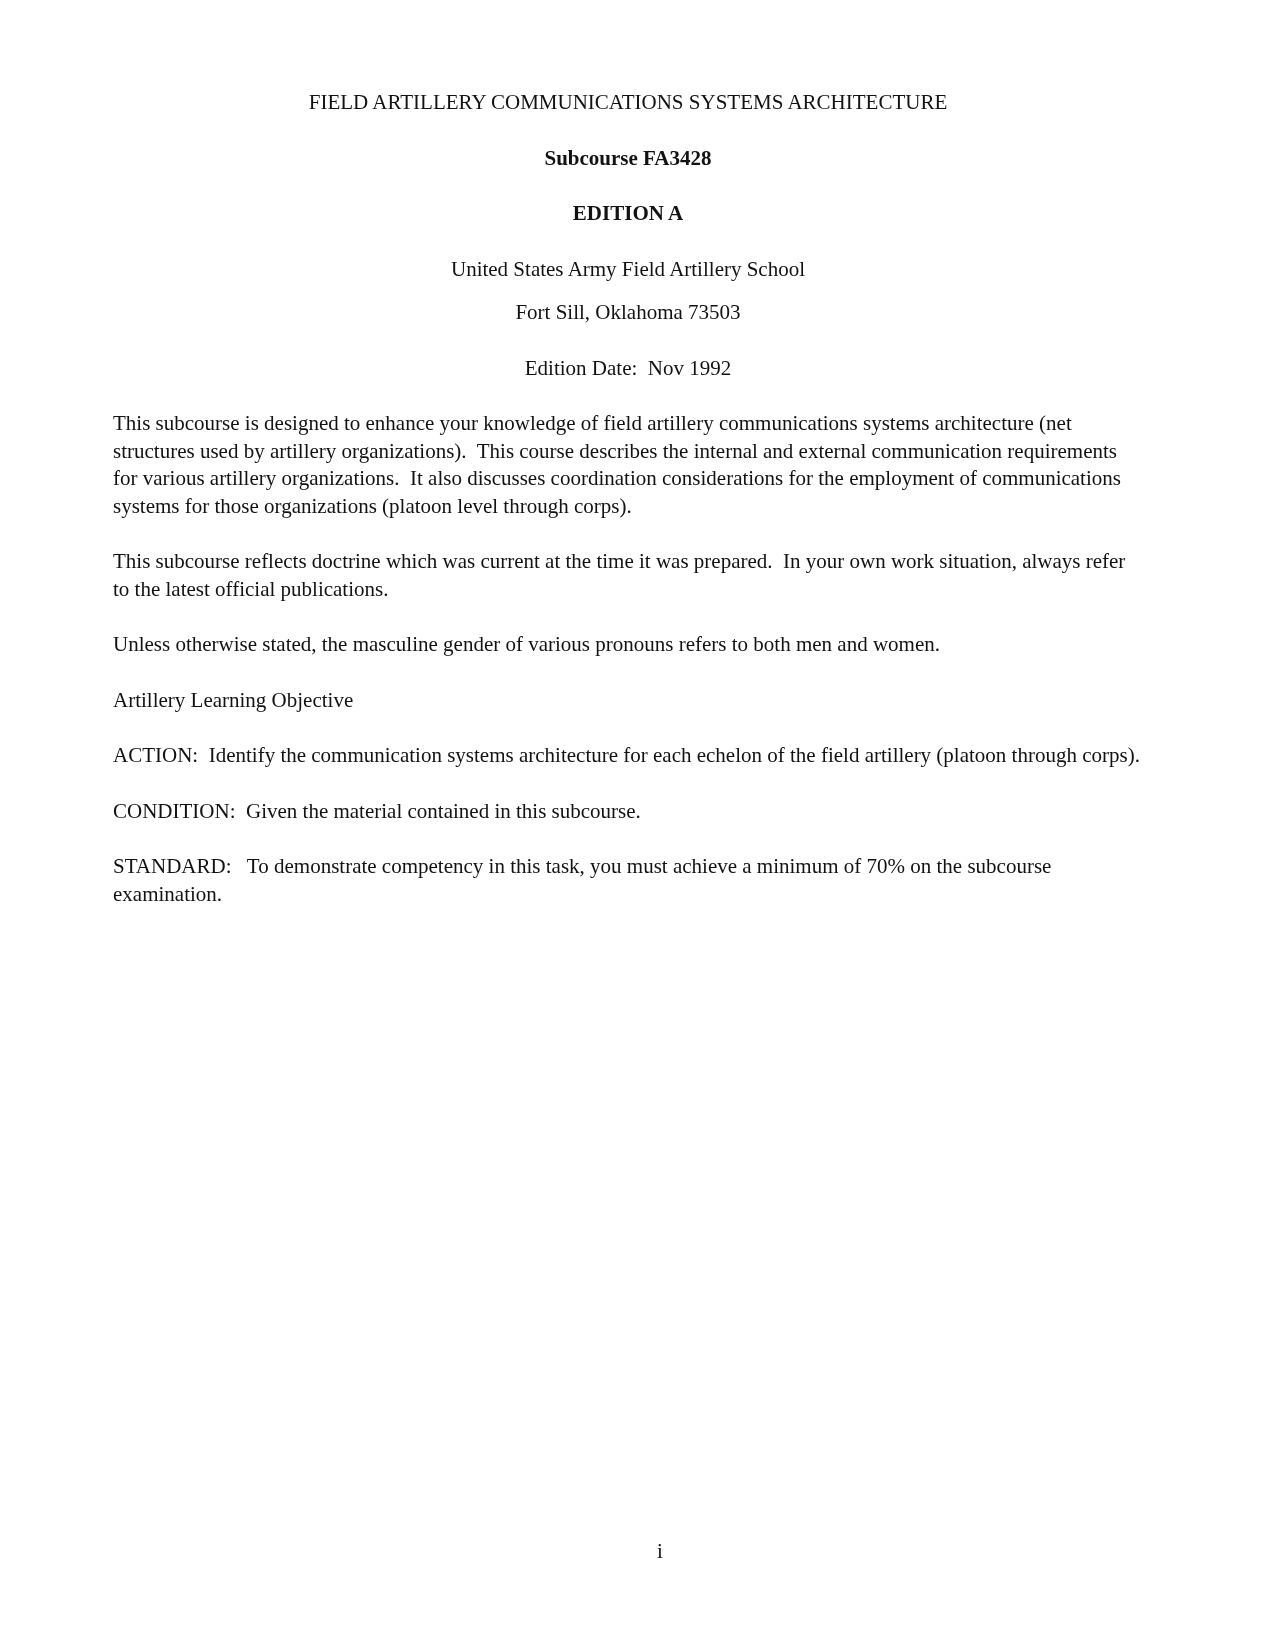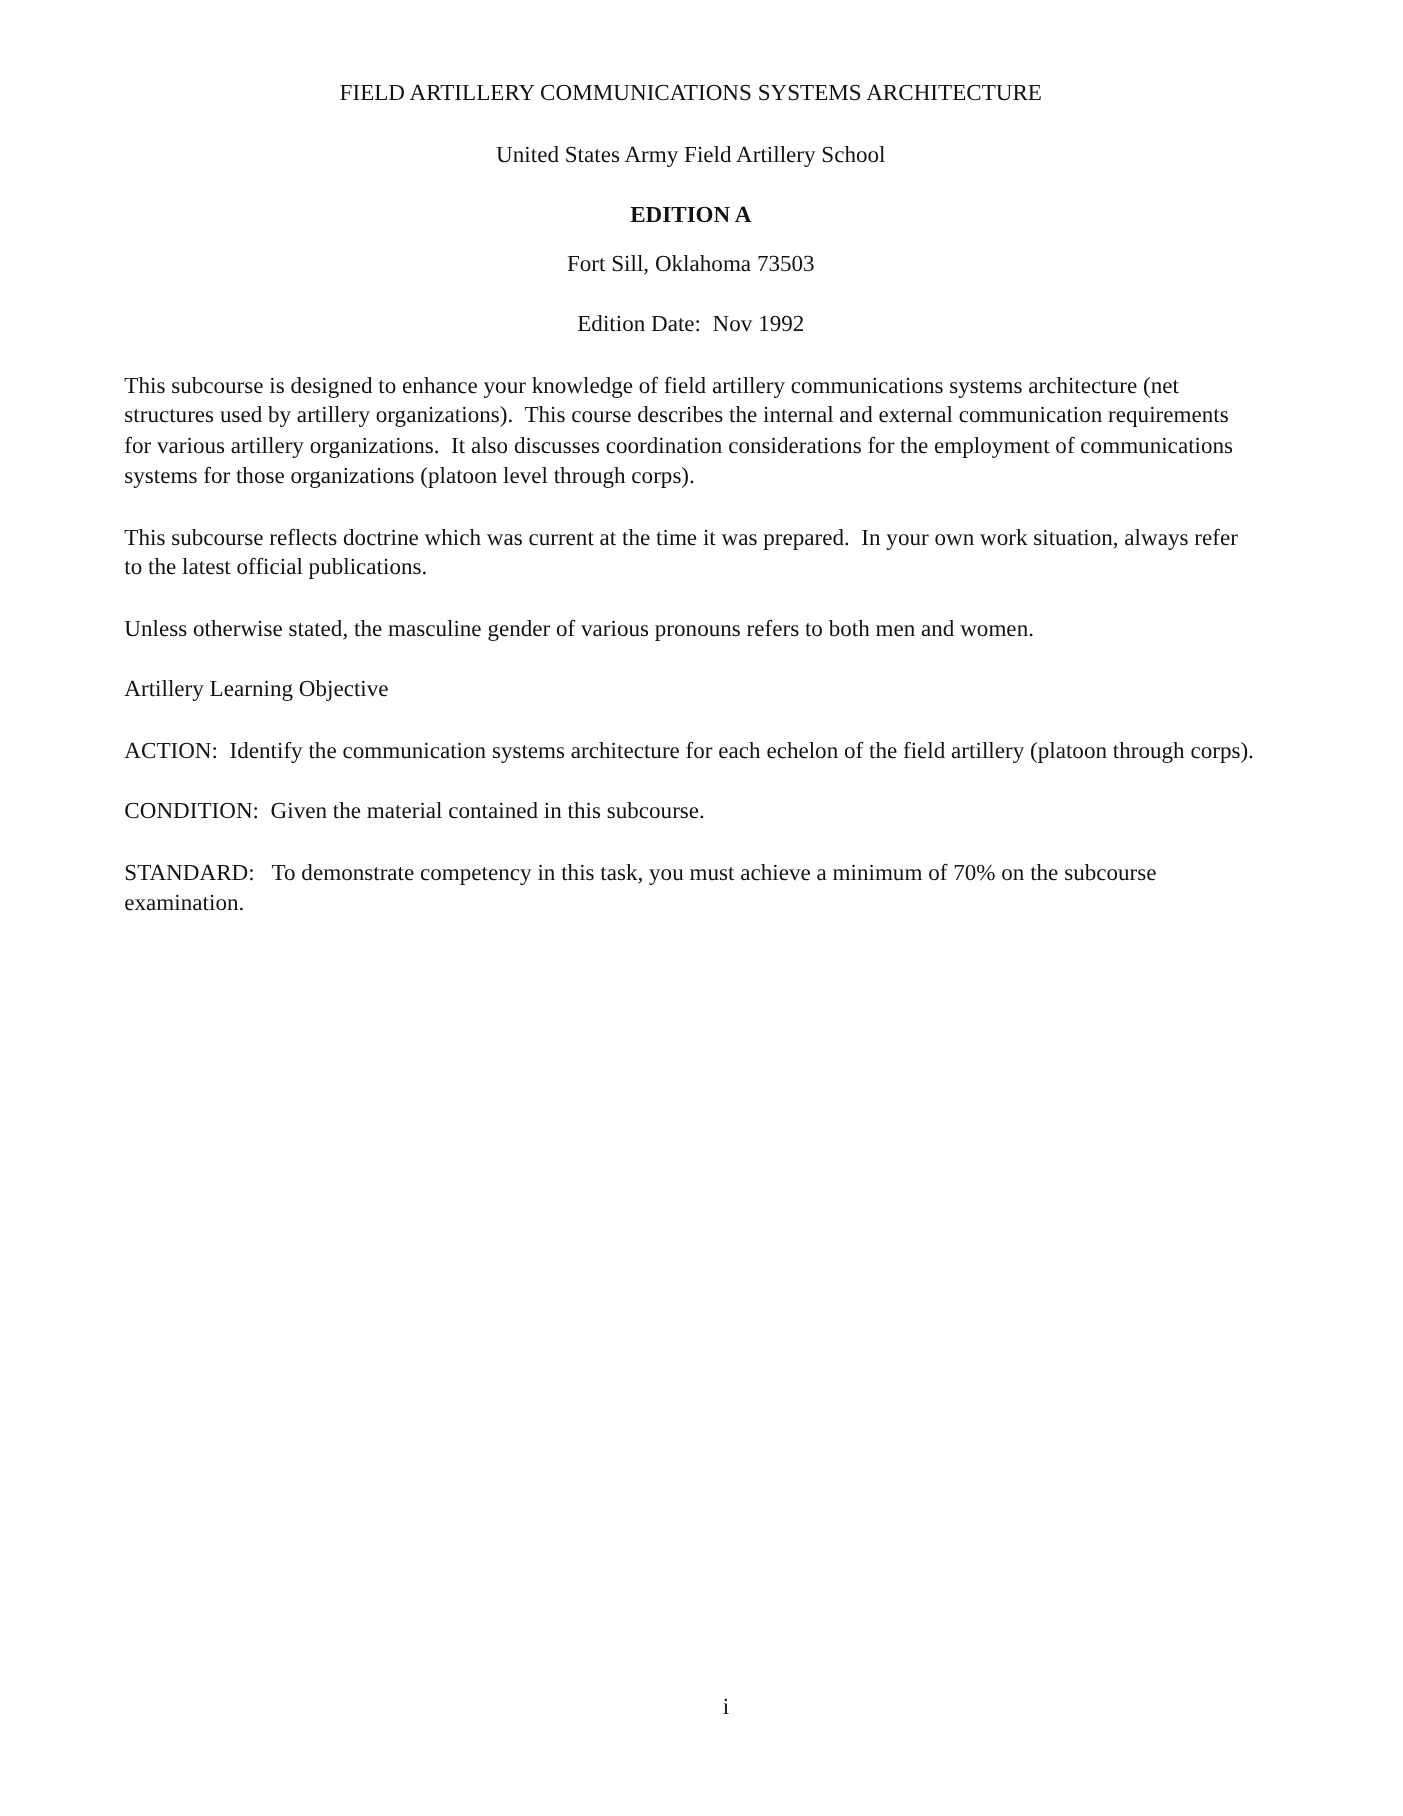--- a/index.html
+++ b/index.html
@@ -15,21 +15,21 @@
     font-family: "Liberation Serif", "DejaVu Serif", serif;
     color: #121212;
     overflow: hidden;
     box-sizing: border-box;
   }
   .content {
     position: absolute;
     top: 0;
     left: 113px;
     width: 1030px;
-    padding-top: 71px;
+    padding-top: 89px;
     font-size: 21px;
     line-height: 27.5px;
   }
   .content p {
     margin: 28px 0 0 0;
     white-space: pre-wrap;
   }
   .content p.first {
     margin-top: 0;
   }
@@ -53,24 +53,25 @@
   }
 </style>
 </head>
 <body>
 
 <div class="page">
   <div class="content">
 
     <p class="centered first">FIELD ARTILLERY COMMUNICATIONS SYSTEMS ARCHITECTURE</p>
 
+    <p class="centered bold">Subcourse FA3428</p>
+
+    <p class="centered bold">EDITION A</p>
 
     <p class="centered">United States Army Field Artillery School</p>
-
-    <p class="centered bold">EDITION A</p>
 
     <p class="centered tight">Fort Sill, Oklahoma 73503</p>
 
 
     <p class="centered">Edition Date:  Nov 1992</p>
 
 
     <p>This subcourse is designed to enhance your knowledge of field artillery communications systems architecture (net structures used by artillery organizations).  This course describes the internal and external communication requirements for various artillery organizations.  It also discusses coordination considerations for the employment of communications systems for those organizations (platoon level through corps).</p>
 
     <p>This subcourse reflects doctrine which was current at the time it was prepared.  In your own work situation, always refer to the latest official publications.</p>

